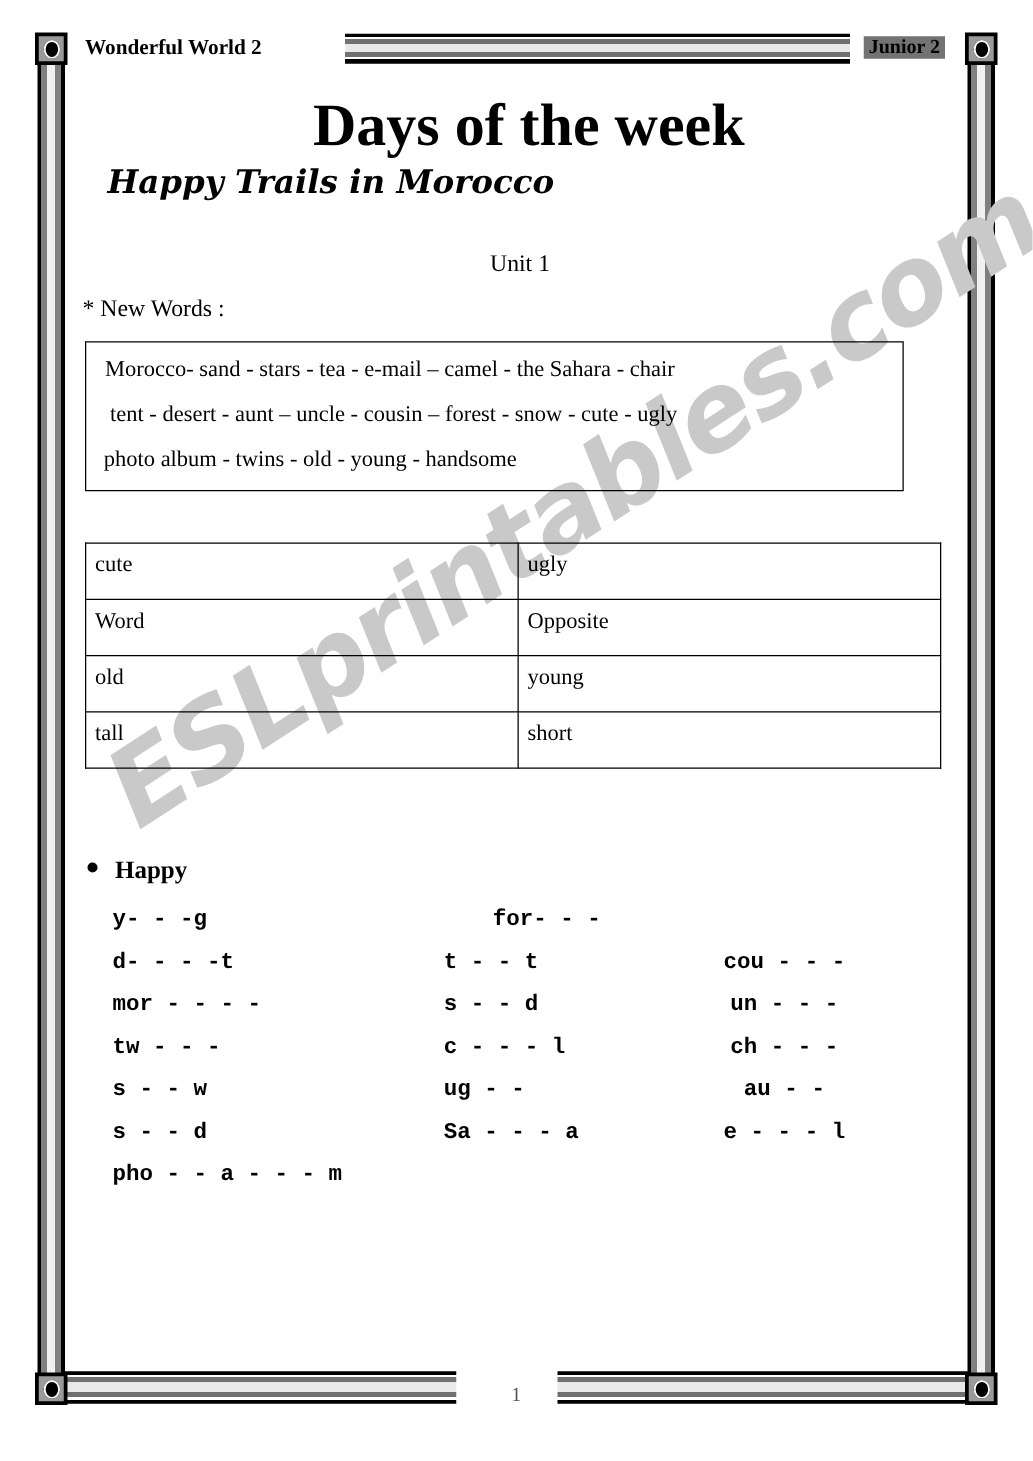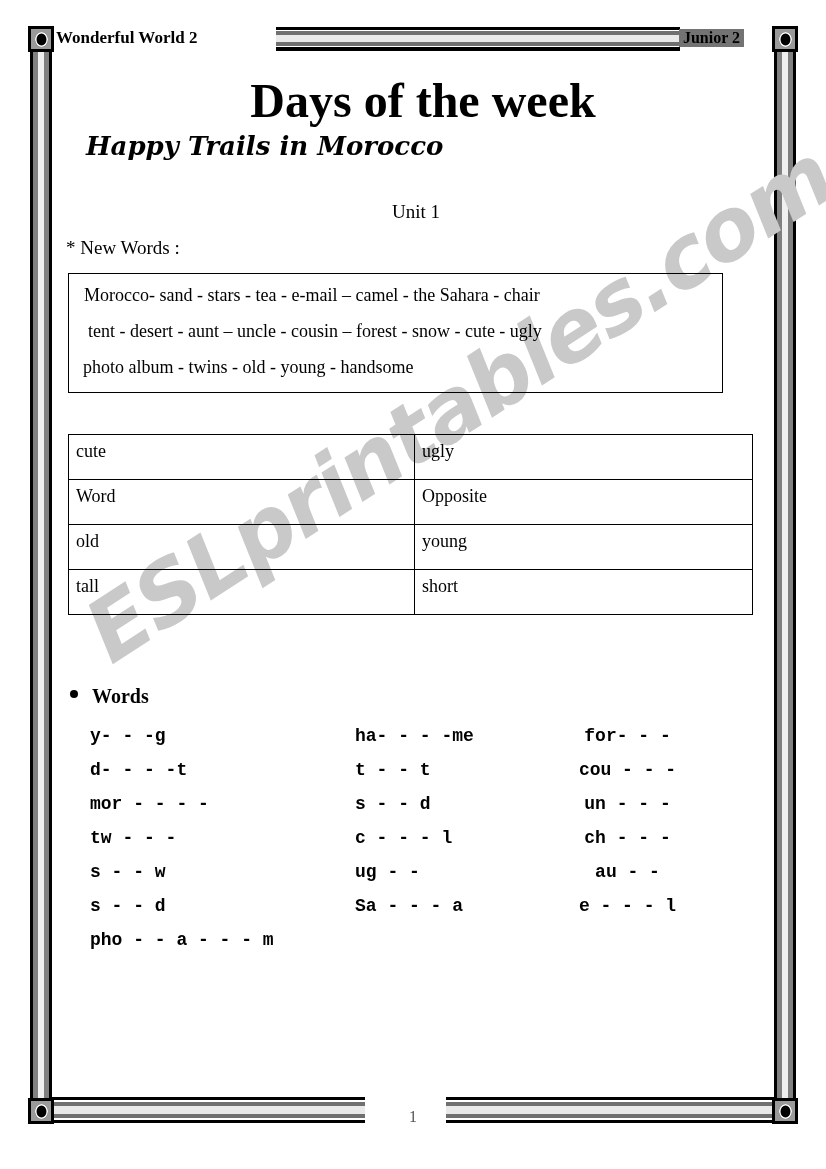--- a/index.html
+++ b/index.html
@@ -118,21 +118,21 @@
     left: 22px;
     right: 22px;
     top: 0;
     bottom: 0;
     background: #ffffff;
   }
 
   
   .header-row {
     position: absolute;
-    left: 16px;
+    left: 28px;
     top: 28px;
     width: 766px;
     height: 26px;
     z-index: 5;
   }
   .hdr-left {
     position: absolute;
     left: 36px;
     top: 0px;
     font-size: 17px;
@@ -367,27 +367,26 @@
       </tr>
       <tr>
         <td>tall</td>
         <td>short</td>
       </tr>
     </tbody>
   </table>
 
   <div class="supply-head">
     <span class="bullet"></span>
-    <span>Words</span>
+    <span>Happy</span>
   </div>
 
   <div class="supply-grid">
     <div class="supply-row">
       <div class="sc1">y- - -g</div>
-      <div class="sc2">ha- - - -me</div>
       <div class="sc3">for- - -</div>
     </div>
     <div class="supply-row">
       <div class="sc1">d- - - -t</div>
       <div class="sc2">t - - t</div>
       <div class="sc3">cou - - -</div>
     </div>
     <div class="supply-row">
       <div class="sc1">mor - - - -</div>
       <div class="sc2">s - - d</div>

